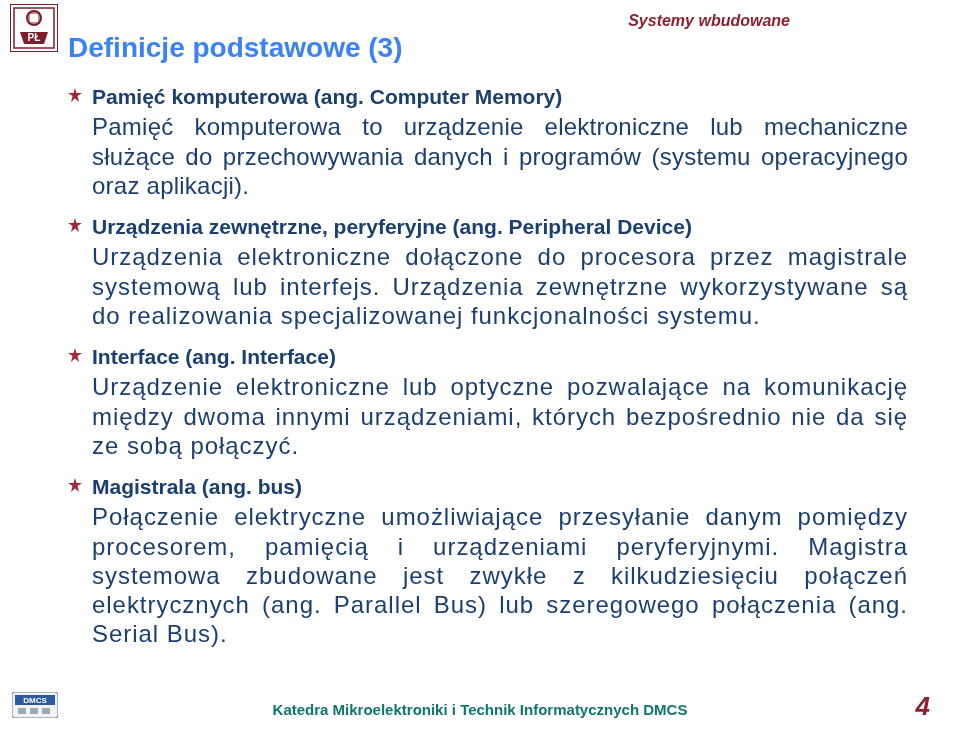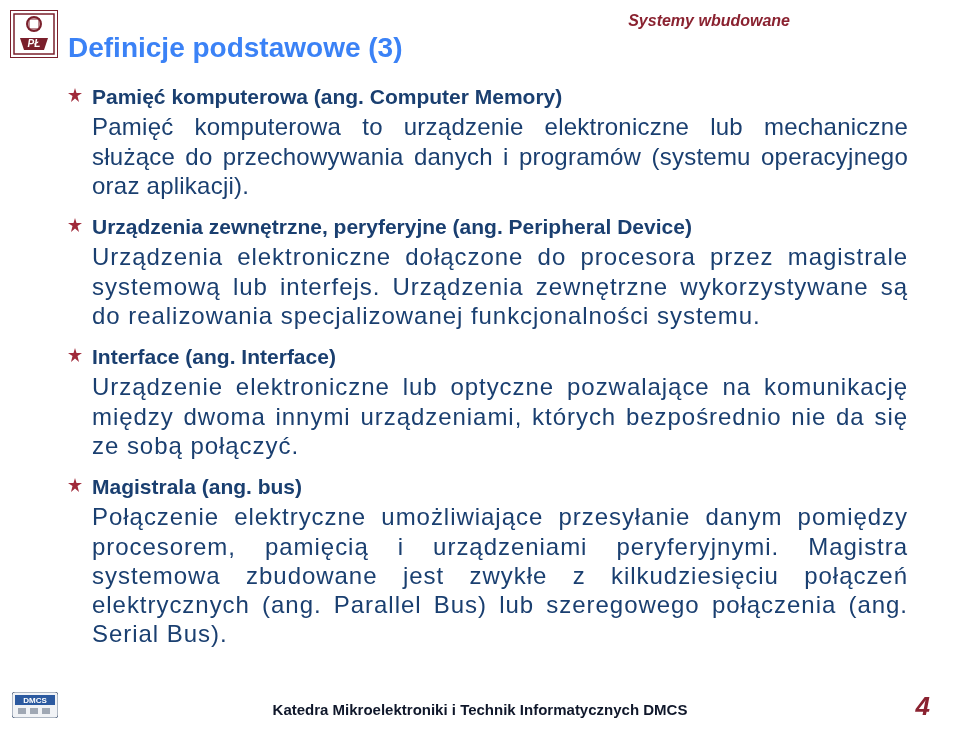--- a/index.html
+++ b/index.html
@@ -6,24 +6,23 @@
     html, body { width: 960px; height: 732px; }
     body {
       font-family: Arial, Helvetica, sans-serif;
       background: #ffffff;
       position: relative;
       overflow: hidden;
     }
     .logo {
       position: absolute;
       left: 10px;
-      top: 10px;
+      top: 4px;
       width: 48px;
       height: 40px;
-      font-style: italic;
     }
     .header-right {
       position: absolute;
       top: 12px;
       right: 170px;
       color: #8a2230;
       font-weight: bold;
       font-style: italic;
       font-size: 16px;
     }
@@ -69,21 +68,21 @@
       text-align: justify;
       letter-spacing: 0.04em;
     }
     .item1 .bullet-body { letter-spacing: 0.01em; }
     .footer {
       position: absolute;
       bottom: 14px;
       left: 0;
       width: 100%;
       text-align: center;
-      color: #0f172a;
+      color: #0f766e;
       font-weight: bold;
       font-size: 15px;
     }
     .page-num {
       position: absolute;
       bottom: 10px;
       right: 30px;
       color: #8a2230;
       font-style: italic;
       font-weight: bold;

